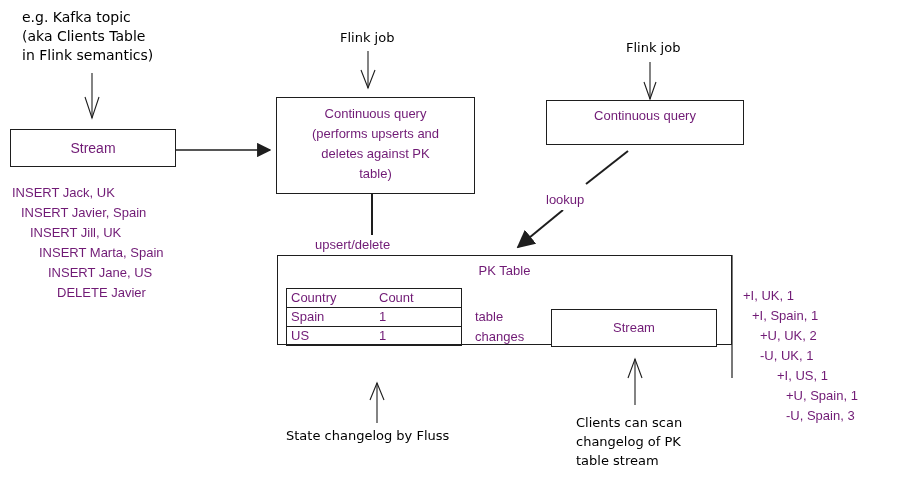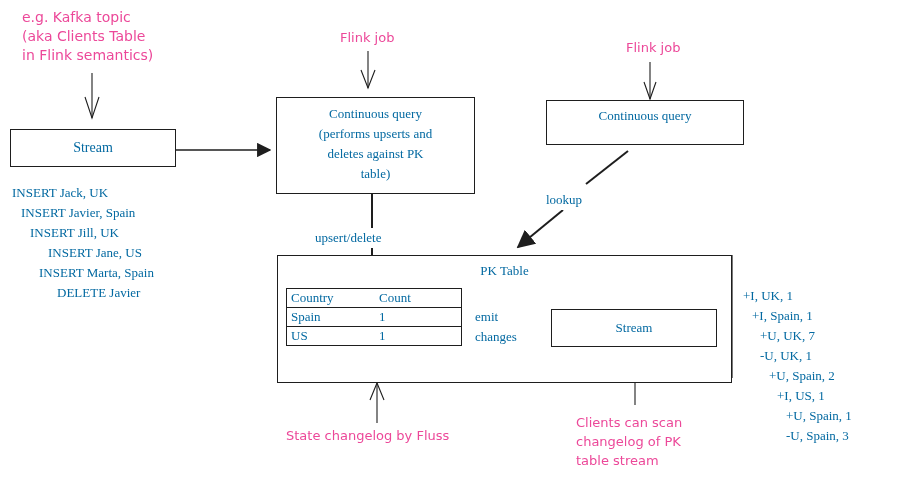--- a/index.html
+++ b/index.html
@@ -1,18 +1,18 @@
 <!DOCTYPE html>
 <html><head>
 <meta charset="utf-8">
 <style>
   html, body { margin: 0; padding: 0; background: #ffffff; }
   body { width: 902px; height: 486px; position: relative; overflow: hidden; }
-  .mono { font-family: Liberation Serif, serif; color: #0369a1; }
-  .hand { font-family: "DejaVu Sans", "Liberation Sans", sans-serif; color: #ec4899; }
+  .mono { font-family: Liberation Sans, sans-serif; color: #701a75; }
+  .hand { font-family: "DejaVu Sans", "Liberation Sans", sans-serif; color: #000000; }
   .abs { position: absolute; }
   .box { position: absolute; border: 1.3px solid #1e1e1e; background: #fff; box-sizing: border-box; }
   svg.wires { position: absolute; left: 0; top: 0; }
   .centered { text-align: center; }
   .t13 { font-size: 13px; line-height: 20px; }
   .t14 { font-size: 14px; line-height: 22px; }
   .pk-table { position: absolute; border-collapse: collapse; }
   .pk-table td { border: 1.3px solid #1e1e1e; padding: 0 4px; height: 18px; font-size: 13px; line-height: 18px; }
   .pk-table td:first-child { border-right: none; width: 80px; }
   .pk-table td:last-child { border-left: none; width: 78px; }
@@ -65,44 +65,44 @@
 </div>
 
 <div class="box mono centered t14" style="left:10px; top:129px; width:166px; height:38px; line-height:36px;">
   <span>Stream</span>
 </div>
 
 <div class="abs mono t13" style="left:12px; top:183px;">
   <span class="list-line" style="padding-left:0px">INSERT Jack, UK</span>
   <span class="list-line" style="padding-left:9px">INSERT Javier, Spain</span>
   <span class="list-line" style="padding-left:18px">INSERT Jill, UK</span>
+  <span class="list-line" style="padding-left:27px">INSERT Marta, Spain</span>
   <span class="list-line" style="padding-left:36px">INSERT Jane, US</span>
-  <span class="list-line" style="padding-left:27px">INSERT Marta, Spain</span>
   <span class="list-line" style="padding-left:45px">DELETE Javier</span>
 </div>
 
 <div class="abs hand" style="left:340px; top:30px; font-size:13px;">Flink job</div>
 
 <div class="box mono centered" style="left:276px; top:97px; width:199px; height:97px; padding-top:6px; font-size:13px; line-height:20px;">
   <span class="list-line">Continuous query</span>
   <span class="list-line">(performs upserts and</span>
   <span class="list-line">deletes against PK</span>
   <span class="list-line">table)</span>
 </div>
 
 <div class="abs hand" style="left:626px; top:40px; font-size:13px;">Flink job</div>
 
 <div class="box mono centered" style="left:546px; top:100px; width:198px; height:45px; padding-top:5px; font-size:13px; line-height:20px;">
   <span>Continuous query</span>
 </div>
 
-<div class="abs mono t13" style="left:314px; top:228px; background:#fff; padding:0 1px;">upsert/delete</div>
+<div class="abs mono t13" style="left:314px; top:235px; background:#fff; padding:0 1px;">upsert/delete</div>
 <div class="abs mono t13" style="left:546px; top:190px; background:#fff;">lookup</div>
 
-<div class="box" style="left:277px; top:255px; width:455px; height:128px;">
+<div class="box" style="left:277px; top:255px; width:455px; height:90px;">
   <div class="abs mono centered t13" style="left:0; right:0; top:5px;">PK Table</div>
 </div>
 
 <table class="pk-table mono" style="left:286px; top:288px;">
   <tbody>
       <tr>
     <td>Country</td>
     <td>Count</td>
   </tr>
   <tr>
@@ -110,34 +110,33 @@
     <td>1</td>
   </tr>
   <tr>
     <td>US</td>
     <td>1</td>
   </tr>
 </tbody>
   </table>
 
 <div class="abs mono" style="left:475px; top:307px; font-size:13px; line-height:20px;">
-  <span class="list-line">emit</span>
+  <span class="list-line">table</span>
   <span class="list-line">changes</span>
 </div>
 
 <div class="box mono centered t13" style="left:551px; top:309px; width:166px; height:38px; line-height:36px;">
   <span>Stream</span>
 </div>
 
 <div class="abs mono t13" style="left:743px; top:250px;margin-top:36px;">
   <span class="list-line" style="padding-left:0px">+I, UK, 1</span>
   <span class="list-line" style="padding-left:9px">+I, Spain, 1</span>
-  <span class="list-line" style="padding-left:17px">+U, UK, 7</span>
+  <span class="list-line" style="padding-left:17px">+U, UK, 2</span>
   <span class="list-line" style="padding-left:17px">-U, UK, 1</span>
-  <span class="list-line" style="padding-left:26px">+U, Spain, 2</span>
   <span class="list-line" style="padding-left:34px">+I, US, 1</span>
   <span class="list-line" style="padding-left:43px">+U, Spain, 1</span>
   <span class="list-line" style="padding-left:43px">-U, Spain, 3</span>
 </div>
 
 <div class="abs hand" style="left:286px; top:428px; font-size:13px;">State changelog by Fluss</div>
 <div class="abs hand" style="left:576px; top:413px; font-size:13px; line-height:19px;">
   <span class="list-line">Clients can scan</span>
   <span class="list-line">changelog of PK</span>
   <span class="list-line">table stream</span>

